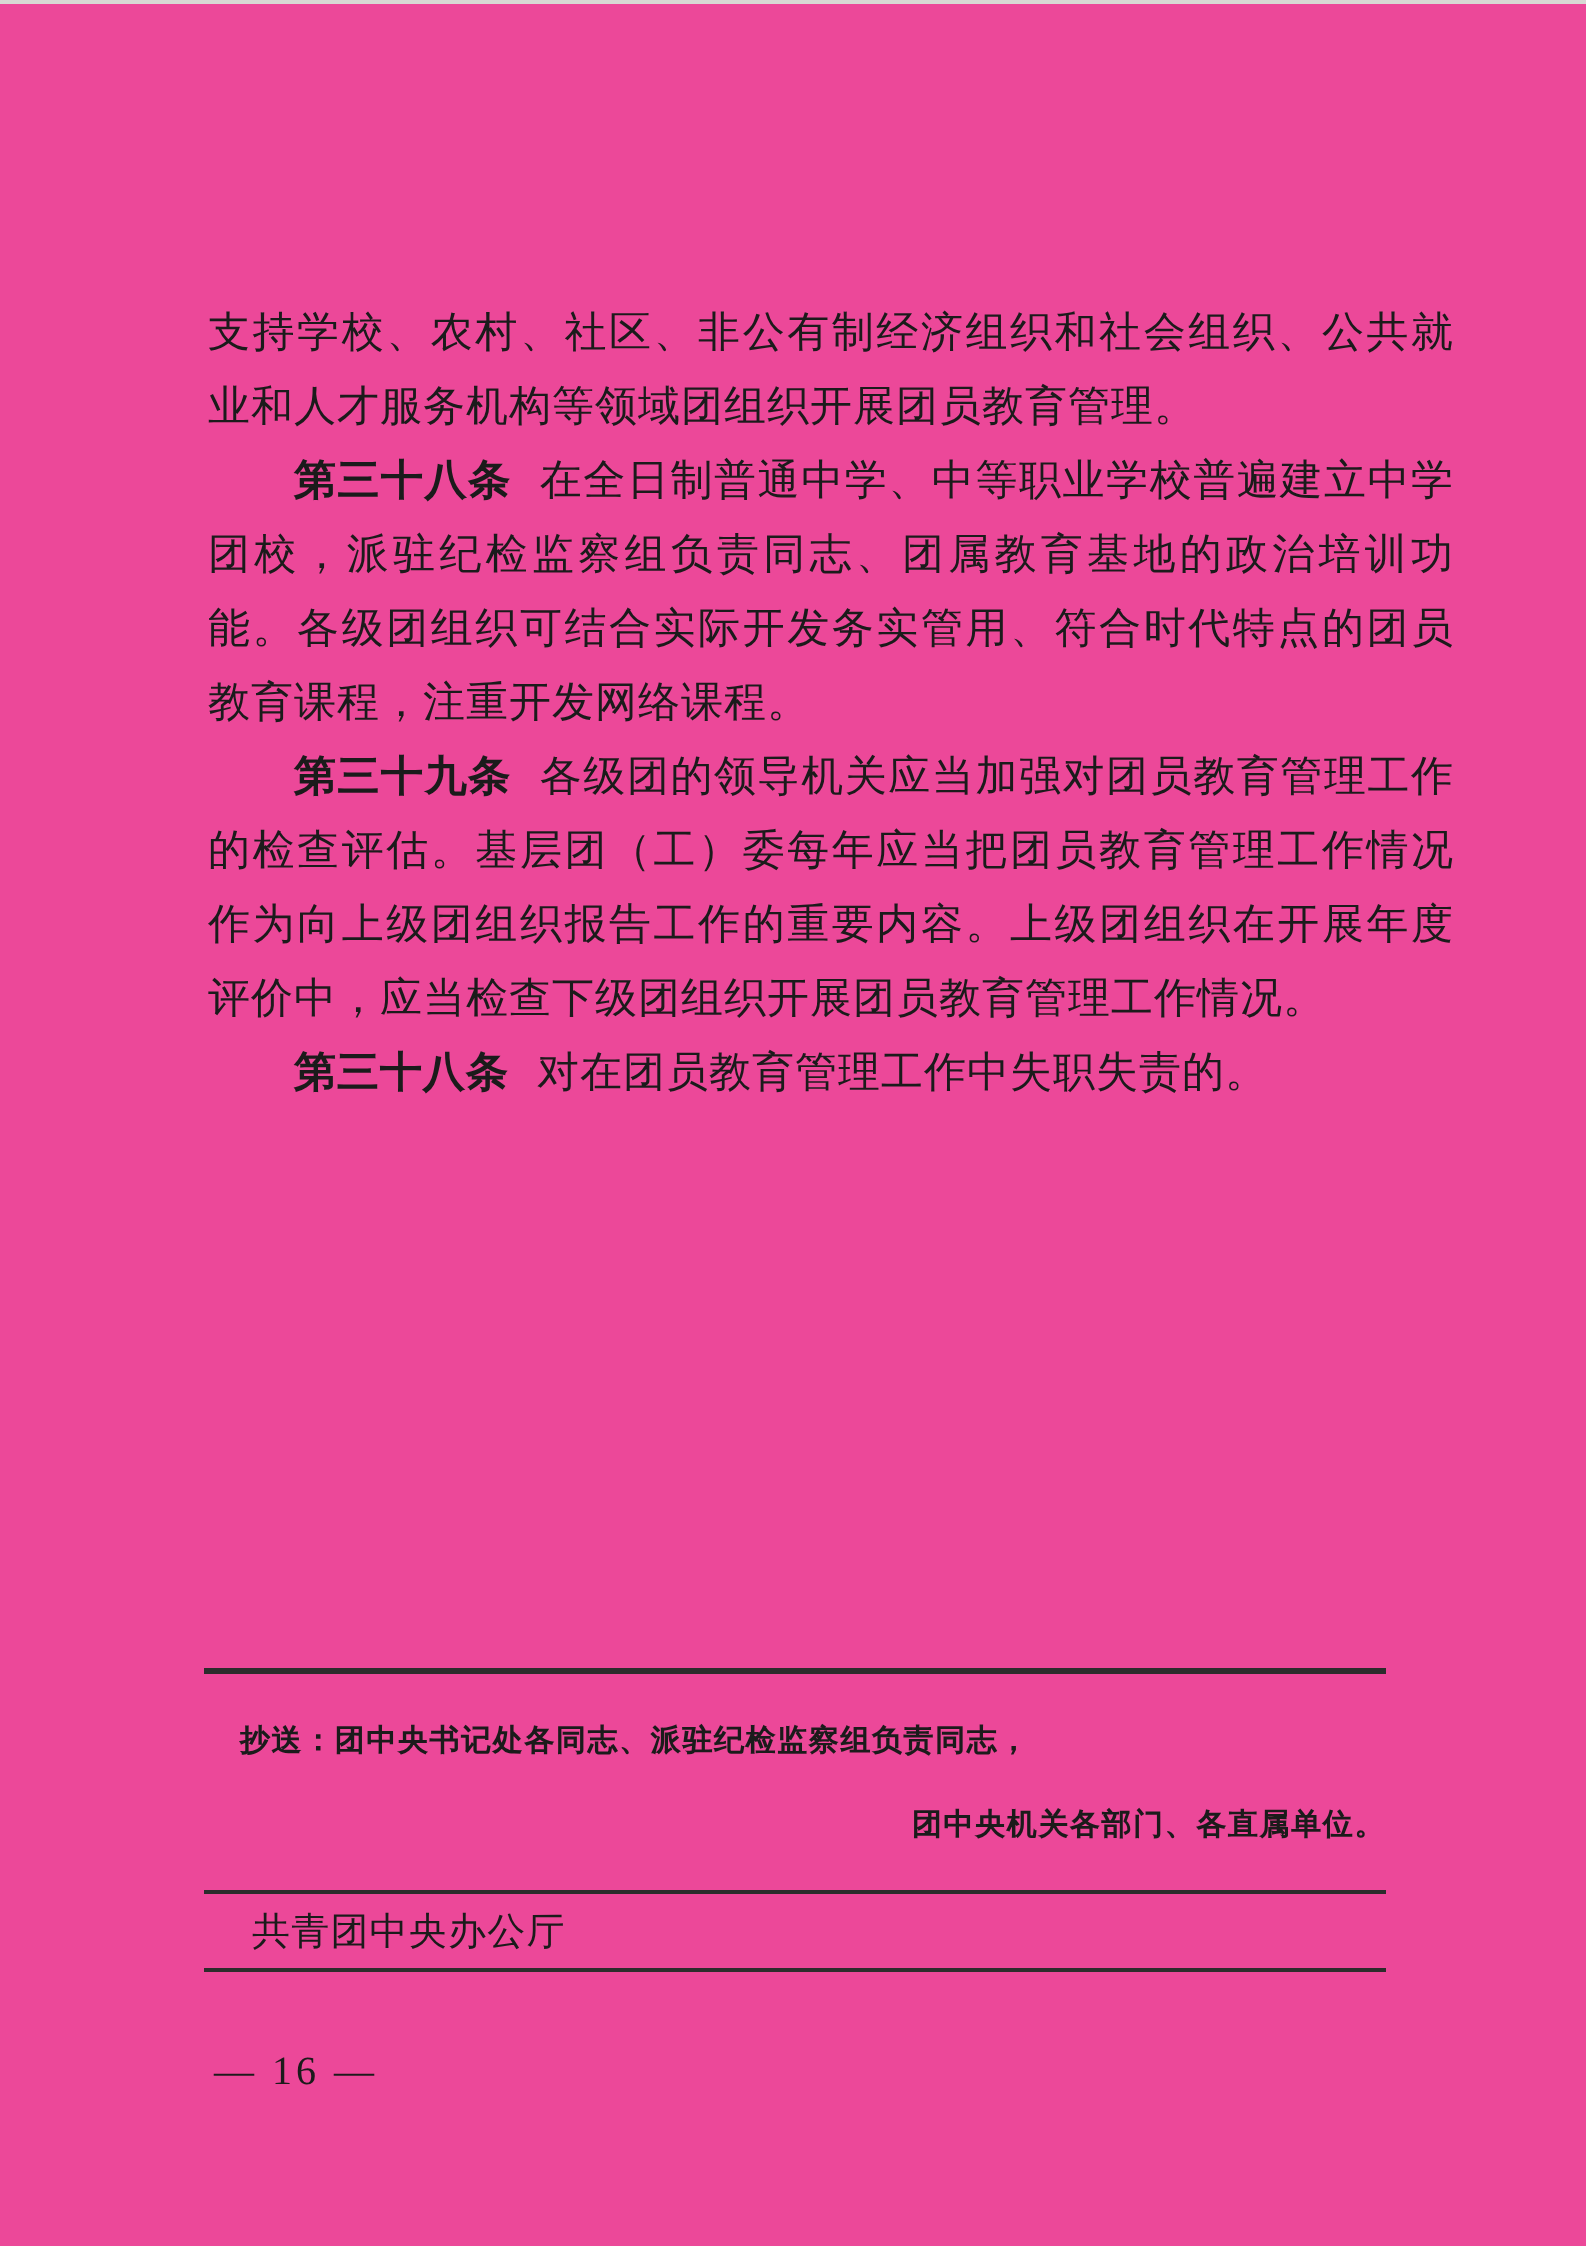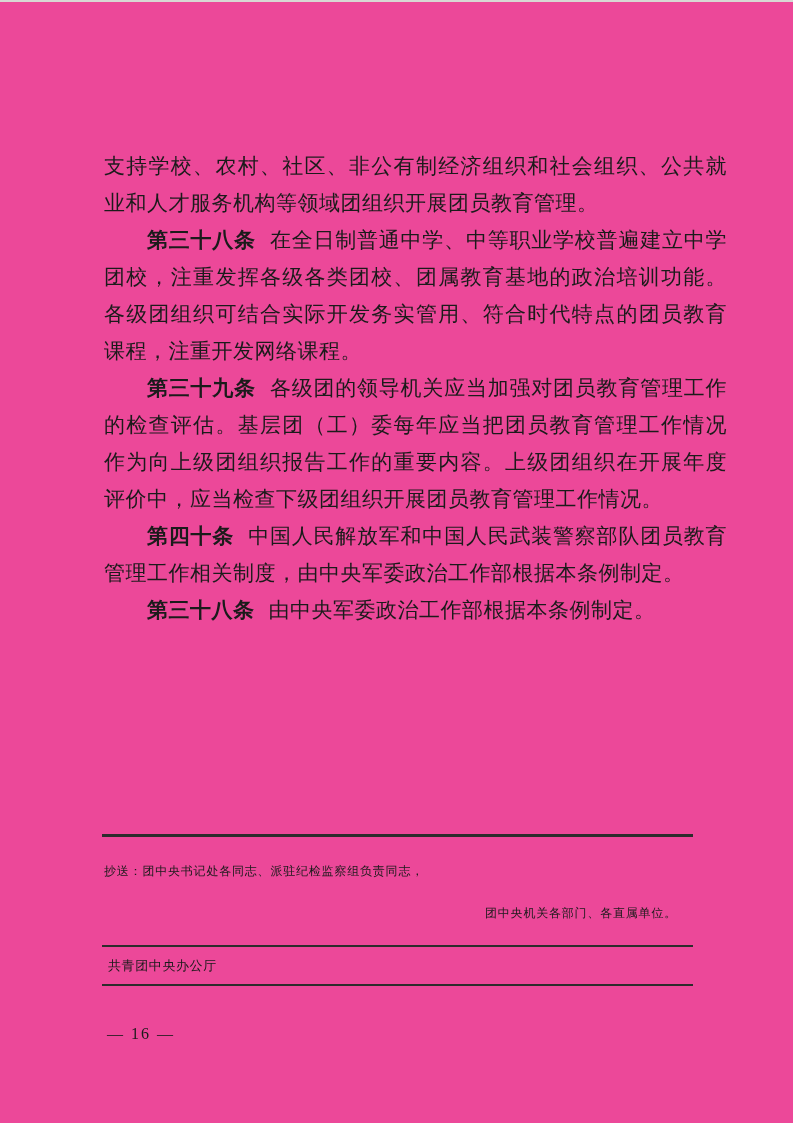--- a/index.html
+++ b/index.html
@@ -38,67 +38,64 @@
   }
   .chapter .chap-no { margin-right:22px; }
   .chapter .chap-w2 { margin-left:35px; }
   
   .rule { position:absolute; left:102px; width:591px; background:#2c2c2c; }
   .rule-1 { top:834px; height:3px; }
   .rule-2 { top:945px; height:2px; }
   .rule-3 { top:984px; height:2px; }
   
   .cc {
-    position:absolute; left:88px; top:850px; width:589px;
-    font-size:12px; letter-spacing:0.8px;
+    position:absolute; left:104px; top:850px; width:589px;
+    font-size:15px; letter-spacing:0.8px;font-weight:bold;
   }
   .cc-line { line-height:42px; }
   .cc-line-1 { padding-left:16px; }
   .cc-line-2 { padding-left:67px;text-align:right; }
   
   .footer-row {
-    position:absolute; left:92px; top:947px; width:589px; height:37px;
+    position:absolute; left:110px; top:947px; width:589px; height:37px;
     box-sizing:border-box; padding-left:16px;
     display:flex; align-items:center; justify-content:space-between;
-    font-size:13px; letter-spacing:0.6px;
+    font-size:19px; letter-spacing:0.6px;
   }
   
   .page-num {
     position:absolute; left:107px; top:1025px;
-    font-size:16px; letter-spacing:2px;
+    font-size:20px; letter-spacing:2px;
   }
 </style>
 </head>
 <body>
 
 <div class="page">
   <div class="scan-edge"></div>
 
   <main class="content">
 
     <p class="para cont">
       <span>支持学校、农村、社区、非公有制经济组织和社会组织、公共就业和人才服务机构等领域团组织开展团员教育管理。</span>
     </p>
 
     <p class="para">
-      <span class="art-no">第三十八条</span><span>在全日制普通中学、中等职业学校普遍建立中学团校，注重发挥各级各类团校、团属教育基地的政治培训功能。各级团组织可结合实际开发务实管用、符合时代特点的团员教育课程，注重开发网络课程。</span>
+      <span class="art-no">第三十八条</span><span>在全日制普通中学、中等职业学校普遍建立中学团校，派驻纪检监察组负责同志、团属教育基地的政治培训功能。各级团组织可结合实际开发务实管用、符合时代特点的团员教育课程，注重开发网络课程。</span>
     </p>
 
     <p class="para">
       <span class="art-no">第三十九条</span><span>各级团的领导机关应当加强对团员教育管理工作的检查评估。基层团（工）委每年应当把团员教育管理工作情况作为向上级团组织报告工作的重要内容。上级团组织在开展年度评价中，应当检查下级团组织开展团员教育管理工作情况。</span>
     </p>
 
 
 
-    <p class="para">
-      <span class="art-no">第四十条</span><span>中国人民解放军和中国人民武装警察部队团员教育管理工作相关制度，由中央军委政治工作部根据本条例制定。</span>
-    </p>
 
     <p class="para">
-      <span class="art-no">第三十八条</span><span>由中央军委政治工作部根据本条例制定。</span>
+      <span class="art-no">第三十八条</span><span>对在团员教育管理工作中失职失责的。</span>
     </p>
 
 
   </main>
 
   <div class="rule rule-1"></div>
 
   <div class="cc">
     <div class="cc-line cc-line-1">
       <span>抄送：</span><span>团中央书记处各同志、派驻纪检监察组负责同志，</span>

